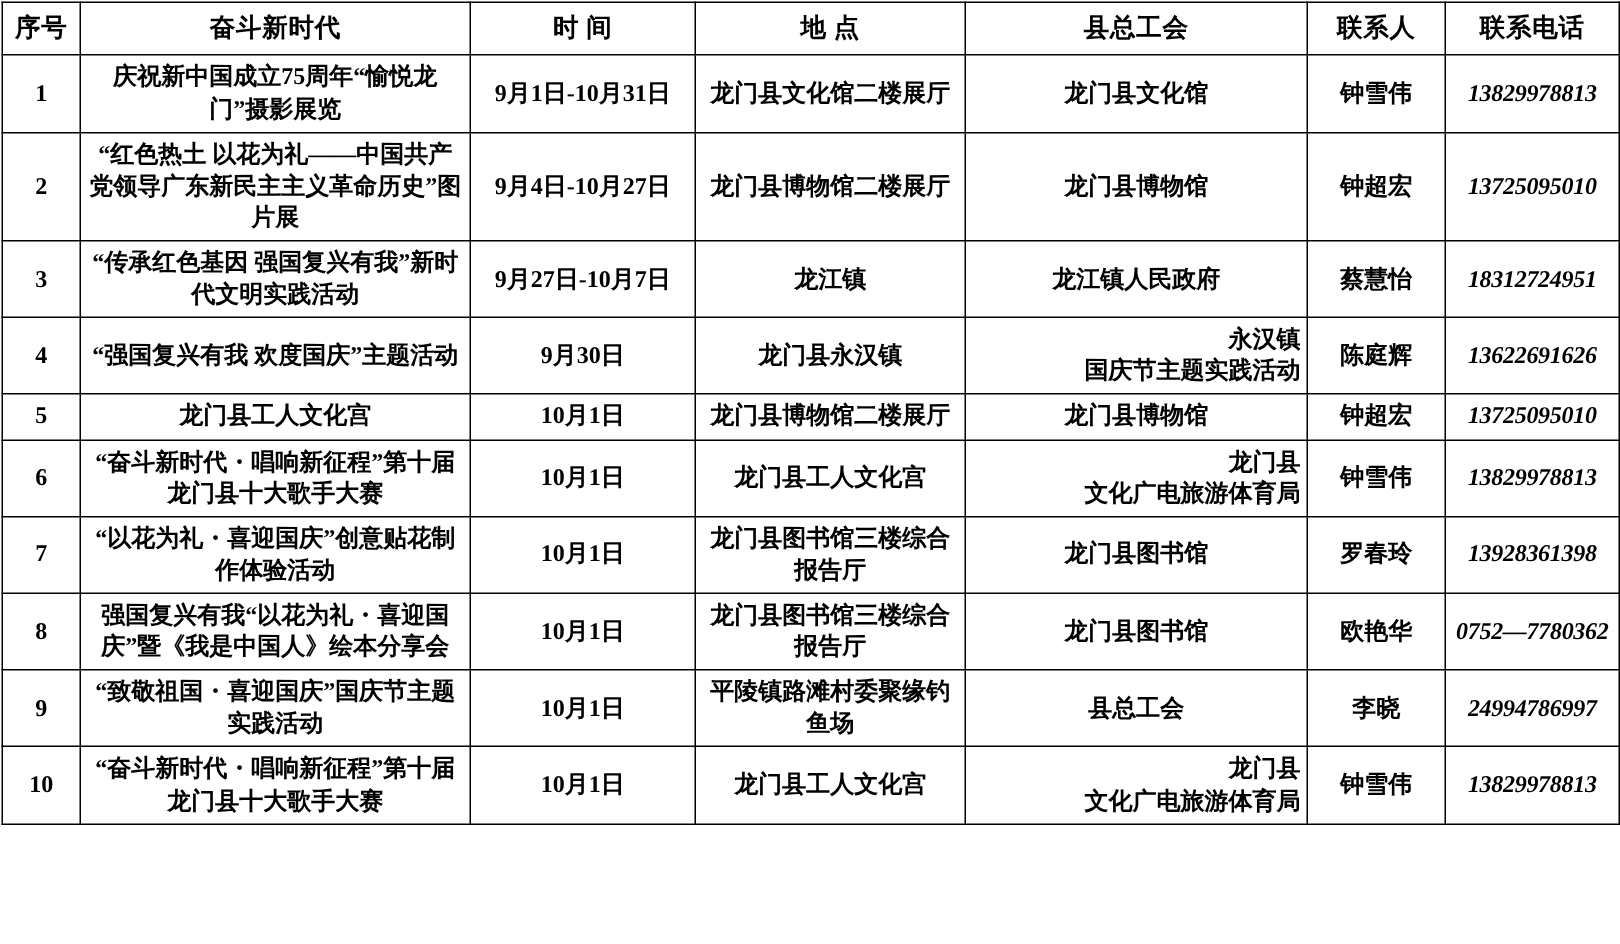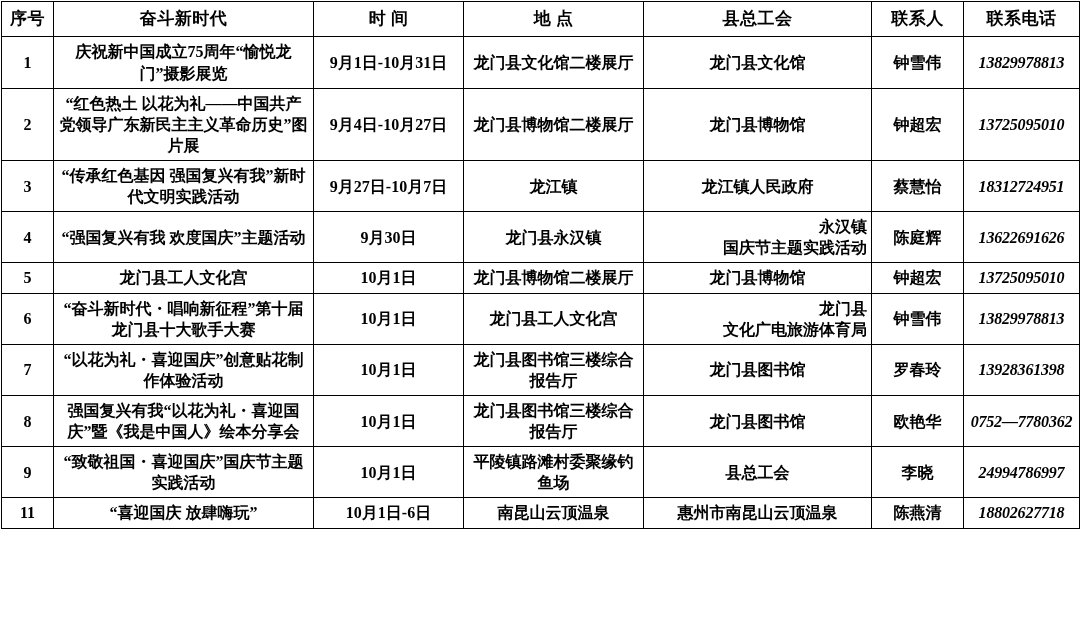--- a/index.html
+++ b/index.html
@@ -164,23 +164,26 @@
         <tr>
           <td class="cell-index">9</td>
           <td class="cell-name">“致敬祖国・喜迎国庆”国庆节主题实践活动</td>
           <td class="cell-time">10月1日</td>
           <td class="cell-place">平陵镇路滩村委聚缘钓鱼场</td>
           <td class="cell-org">县总工会</td>
           <td class="cell-contact">李晓</td>
           <td class="cell-phone">24994786997</td>
         </tr>
         <tr>
-          <td class="cell-index">11</td>
-          <td class="cell-name">“喜迎国庆 放肆嗨玩”</td>
-          <td class="cell-time">10月1日-6日</td>
-          <td class="cell-place">南昆山云顶温泉</td>
-          <td class="cell-org">惠州市南昆山云顶温泉</td>
-          <td class="cell-contact">陈燕清</td>
-          <td class="cell-phone">18802627718</td>
+          <td class="cell-index">10</td>
+          <td class="cell-name">“奋斗新时代・唱响新征程”第十届龙门县十大歌手大赛</td>
+          <td class="cell-time">10月1日</td>
+          <td class="cell-place">龙门县工人文化宫</td>
+          <td class="cell-org">
+            <span class="nowrap-line">龙门县</span>
+            <span class="nowrap-line">文化广电旅游体育局</span>
+          </td>
+          <td class="cell-contact">钟雪伟</td>
+          <td class="cell-phone">13829978813</td>
         </tr>
       </tbody>
   </table>
 </div>
 
 </body></html>

